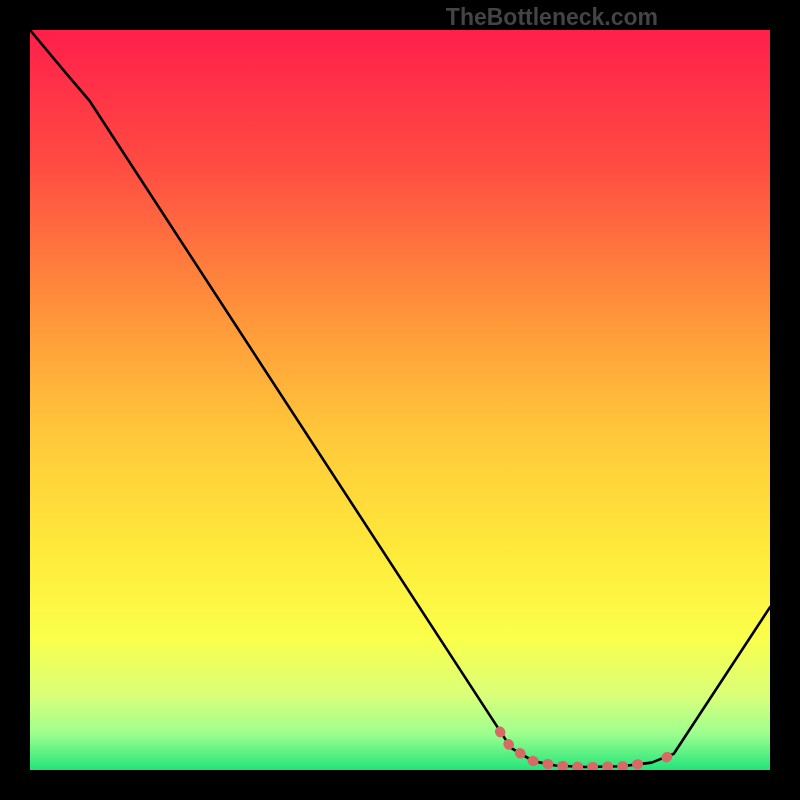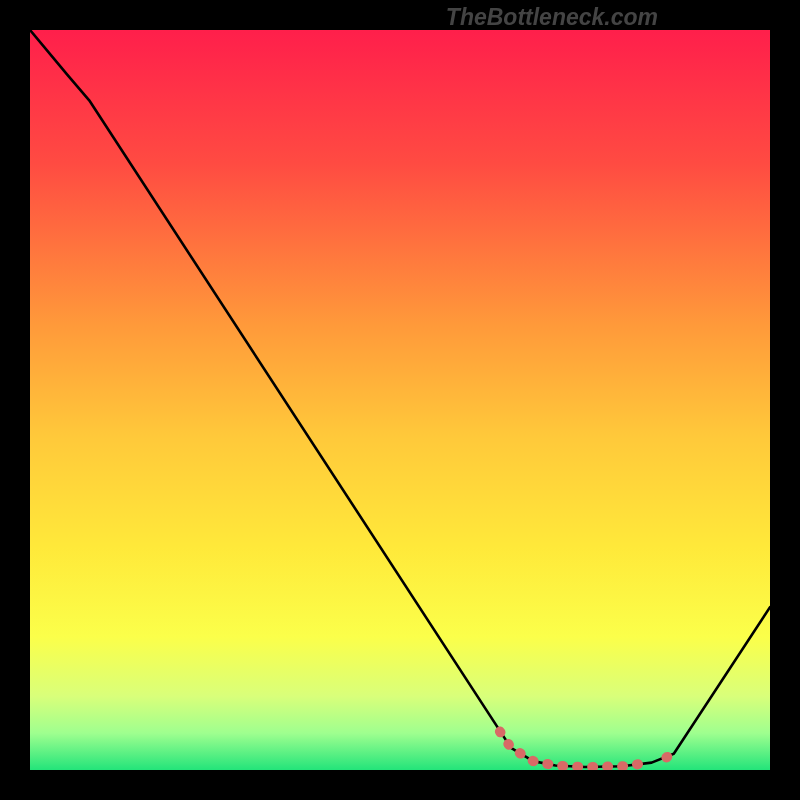--- a/index.html
+++ b/index.html
@@ -9,21 +9,20 @@
     height: 800px;
     background: #000000;
     overflow: hidden;
     font-family: Arial, Helvetica, sans-serif;
   }
   #container {
     position: relative;
     width: 668px;
     height: 800px;
     background: #000000;
-    font-style: italic;
   }
   #attribution {
     position: absolute;
     top: 4px;
     right: 10px;
     color: #444444;
     font-size: 23px;
     font-weight: bold;
     letter-spacing: 0px;
     z-index: 10;

